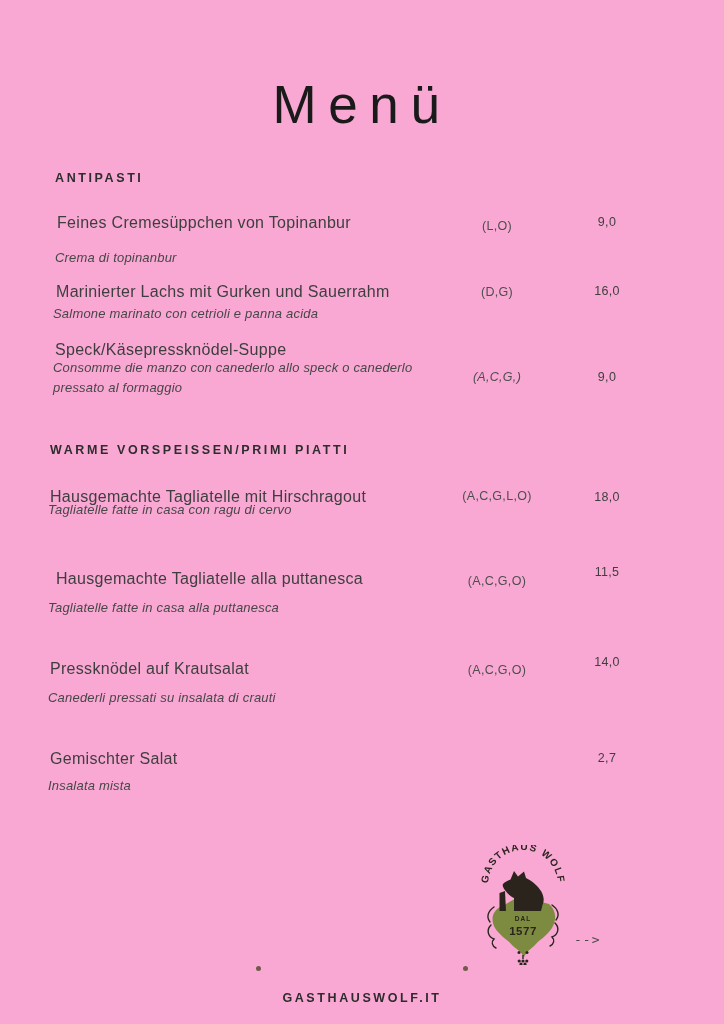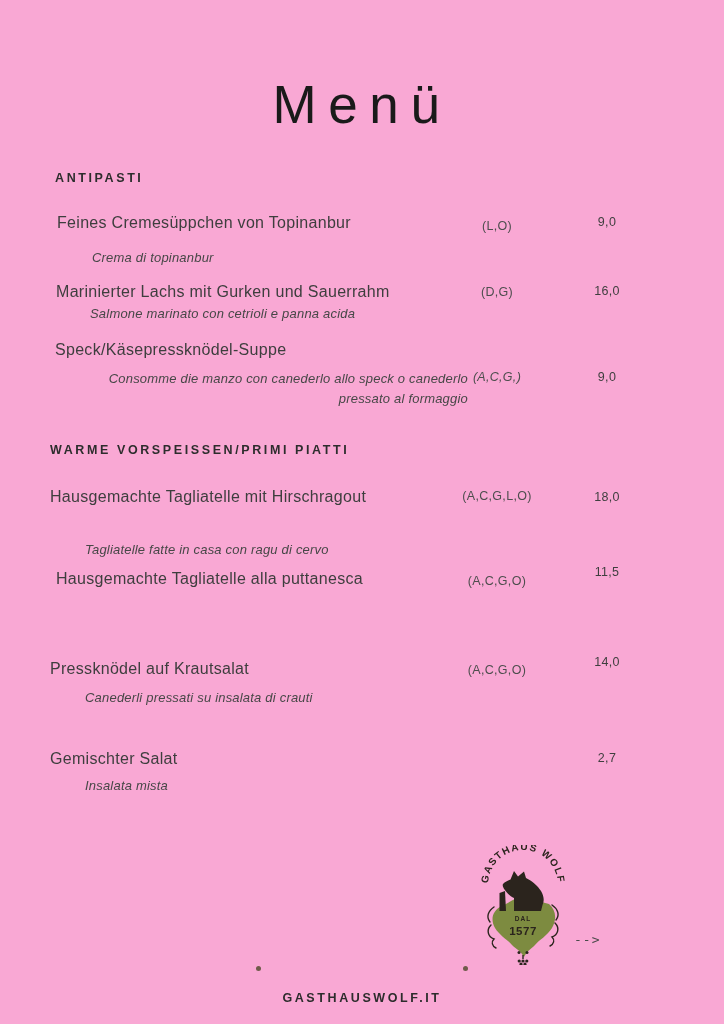--- a/index.html
+++ b/index.html
@@ -37,21 +37,20 @@
     letter-spacing: 0.3px;
     color: #3e3e3e;
     white-space: nowrap;
   }
   .item-desc {
     font-size: 13px;
     font-style: italic;
     letter-spacing: 0.2px;
     color: #474747;
     line-height: 1.55;
-    margin-left: 37px;
   }
   .item-allergens {
     left: 437px; width: 120px;
     text-align: center;
     font-size: 12.5px;
     color: #4e4e4e;
     letter-spacing: 0.3px;
     white-space: nowrap;
   }
   .item-price {
@@ -98,34 +97,35 @@
   <div class="abs item-allergens" style="top:211px;margin-top:8px;">(L,O)</div>
   <div class="abs item-price" style="top:215px;">9,0</div>
   <div class="abs item-desc" style="left:55px; top:248px;">Crema di topinanbur</div>
 
   <div class="abs item-name" style="left:56px; top:283px;">Marinierter Lachs mit Gurken und Sauerrahm</div>
   <div class="abs item-allergens" style="top:285px;">(D,G)</div>
   <div class="abs item-price" style="top:284px;">16,0</div>
   <div class="abs item-desc" style="left:53px; top:304px;">Salmone marinato con cetrioli e panna acida</div>
 
   <div class="abs item-name" style="left:55px; top:341px;">Speck/Käsepressknödel-Suppe</div>
-  <div class="abs item-desc" style="left:53px; top:369px; width:378px;text-align:right;">Consomme die manzo con canederlo allo speck o canederlo pressato al formaggio</div>
+  <div class="abs item-desc" style="left:53px; top:358px; width:378px;">Consomme die manzo con canederlo allo speck o canederlo pressato al formaggio</div>
   <div class="abs item-allergens" style="top:370px;font-style:italic;">(A,C,G,)</div>
   <div class="abs item-price" style="top:370px;">9,0</div>
 
   <div class="abs item-name" style="left:50px; top:488px;">Hausgemachte Tagliatelle mit Hirschragout</div>
 
   <div class="abs section-heading" style="left:50px; top:443px;">WARME VORSPEISSEN/PRIMI PIATTI</div>
   <div class="abs item-allergens" style="top:489px;">(A,C,G,L,O)</div>
   <div class="abs item-price" style="top:490px;">18,0</div>
-  <div class="abs item-desc" style="left:48px; top:540px;">Tagliatelle fatte in casa con ragu di cervo</div>
+  <div class="abs item-desc" style="left:48px; top:500px;">Tagliatelle fatte in casa con ragu di cervo</div>
 
   <div class="abs item-name" style="left:56px; top:570px;">Hausgemachte Tagliatelle alla puttanesca</div>
   <div class="abs item-allergens" style="top:574px;">(A,C,G,O)</div>
   <div class="abs item-price" style="top:565px;text-align:center;">11,5</div>
+  <div class="abs item-desc" style="left:48px; top:598px;">Tagliatelle fatte in casa alla puttanesca</div>
 
   <div class="abs item-name" style="left:50px; top:660px;">Pressknödel auf Krautsalat</div>
   <div class="abs item-allergens" style="top:663px;">(A,C,G,O)</div>
   <div class="abs item-price" style="top:655px;">14,0</div>
   <div class="abs item-desc" style="left:48px; top:688px;">Canederli pressati su insalata di crauti</div>
 
   <div class="abs item-name" style="left:50px; top:750px;text-align:right;">Gemischter Salat</div>
   <div class="abs item-price" style="top:751px;">2,7</div>
   <div class="abs item-desc" style="left:48px; top:776px;">Insalata mista</div>
 

